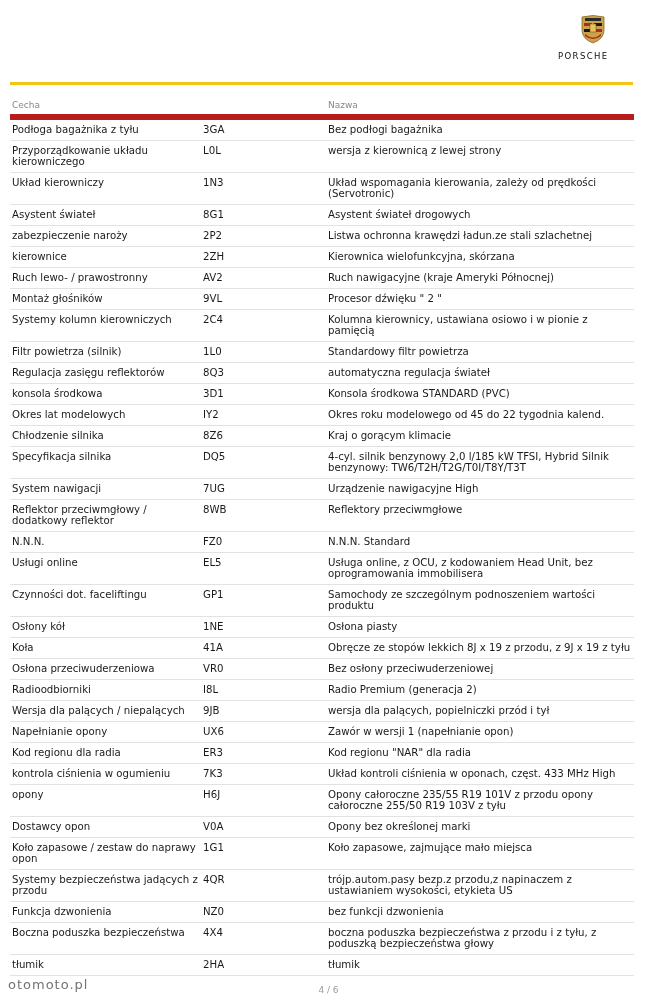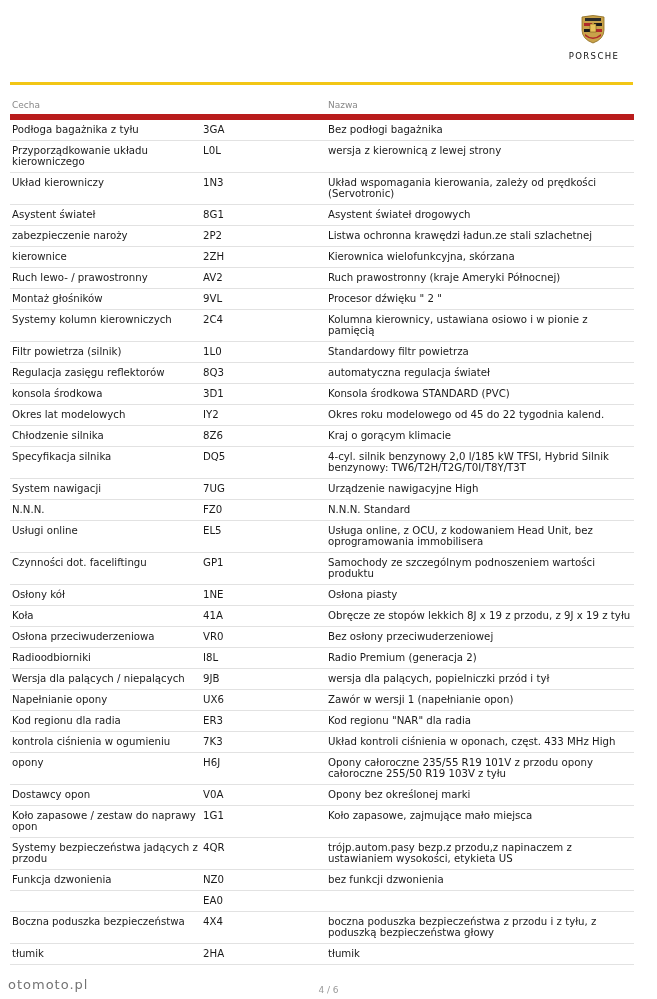--- a/index.html
+++ b/index.html
@@ -1,20 +1,20 @@
 <!DOCTYPE html>
 <html><head>
 <meta charset="utf-8">
 <style>
   html, body { margin:0; padding:0; background:#ffffff; }
   body { width:657px; height:999px; position:relative; overflow:hidden;
          font-family:"DejaVu Sans", "Liberation Sans", sans-serif; color:#1a1a1a; }
   .logo { position:absolute; left:558px; top:14px; width:72px; height:50px; }
   .crest { position:absolute; left:23px; top:0; width:24px; height:30px; }
-  .wordmark { position:absolute; left:0; top:37px; width:72px; text-align:center;
+  .wordmark { position:absolute; left:0; top:37px; width:72px; text-align:left;
               font-size:8.5px; letter-spacing:1.4px; font-family:"DejaVu Sans", sans-serif; color:#111; font-weight:normal; }
   .rule { position:absolute; left:10px; top:82px; width:623px; height:3px; background:#f2c615; }
   table { position:absolute; left:10px; top:97px; width:624px; border-collapse:collapse; table-layout:fixed; }
   col.c1 { width:191px; } col.c2 { width:125px; } col.c3 { width:308px; }
   th { font-weight:normal; text-align:left; color:#888; font-size:9px; padding:3px 2px 4px 2px; border-bottom:6px solid #b91c1c; }
   td { font-size:10.2px; line-height:11px; vertical-align:top; padding:4px 2px 5px 2px; border-bottom:1px solid #e2e2e2; color:#1a1a1a; }
   td.code { padding-left:2px; }
   .pager { position:absolute; left:0; width:657px; top:985px; text-align:center; font-size:9px; color:#999; }
   .watermark { position:absolute; left:8px; top:977px; font-size:13px; color:#737373; letter-spacing:1px; }
 </style>
@@ -77,21 +77,21 @@
         <td>Listwa ochronna krawędzi ładun.ze stali szlachetnej</td>
       </tr>
       <tr>
         <td>kierownice</td>
         <td class="code">2ZH</td>
         <td>Kierownica wielofunkcyjna, skórzana</td>
       </tr>
       <tr>
         <td>Ruch lewo- / prawostronny</td>
         <td class="code">AV2</td>
-        <td>Ruch prawostronny (kraje Ameryki Północnej)</td>
+        <td>Ruch nawigacyjne (kraje Ameryki Północnej)</td>
       </tr>
       <tr>
         <td>Montaż głośników</td>
         <td class="code">9VL</td>
         <td>Procesor dźwięku   " 2 "</td>
       </tr>
       <tr>
         <td>Systemy kolumn kierowniczych</td>
         <td class="code">2C4</td>
         <td>Kolumna kierownicy, ustawiana osiowo i w pionie  z pamięcią</td>
@@ -125,20 +125,25 @@
         <td>Specyfikacja silnika</td>
         <td class="code">DQ5</td>
         <td>4-cyl. silnik benzynowy 2,0 l/185 kW  TFSI, Hybrid  Silnik benzynowy: TW6/T2H/T2G/T0I/T8Y/T3T</td>
       </tr>
       <tr>
         <td>System nawigacji</td>
         <td class="code">7UG</td>
         <td>Urządzenie nawigacyjne High</td>
       </tr>
       <tr>
+        <td>Reflektor przeciwmgłowy / dodatkowy reflektor</td>
+        <td class="code">8WB</td>
+        <td>Reflektory przeciwmgłowe</td>
+      </tr>
+      <tr>
         <td>N.N.N.</td>
         <td class="code">FZ0</td>
         <td>N.N.N. Standard</td>
       </tr>
       <tr>
         <td>Usługi online</td>
         <td class="code">EL5</td>
         <td>Usługa online, z OCU, z kodowaniem  Head Unit, bez oprogramowania immobilisera</td>
       </tr>
       <tr>
@@ -205,25 +210,20 @@
         <td>Systemy bezpieczeństwa jadących z przodu</td>
         <td class="code">4QR</td>
         <td>trójp.autom.pasy bezp.z przodu,z napinaczem  z ustawianiem wysokości, etykieta US</td>
       </tr>
       <tr>
         <td>Funkcja dzwonienia</td>
         <td class="code">NZ0</td>
         <td>bez funkcji dzwonienia</td>
       </tr>
       <tr>
-        <td></td>
-        <td class="code">EA0</td>
-        <td></td>
-      </tr>
-      <tr>
         <td>Boczna poduszka bezpieczeństwa</td>
         <td class="code">4X4</td>
         <td>boczna poduszka bezpieczeństwa z przodu i z tyłu,  z poduszką bezpieczeństwa głowy</td>
       </tr>
       <tr>
         <td>tłumik</td>
         <td class="code">2HA</td>
         <td>tłumik</td>
       </tr>
     </tbody>

